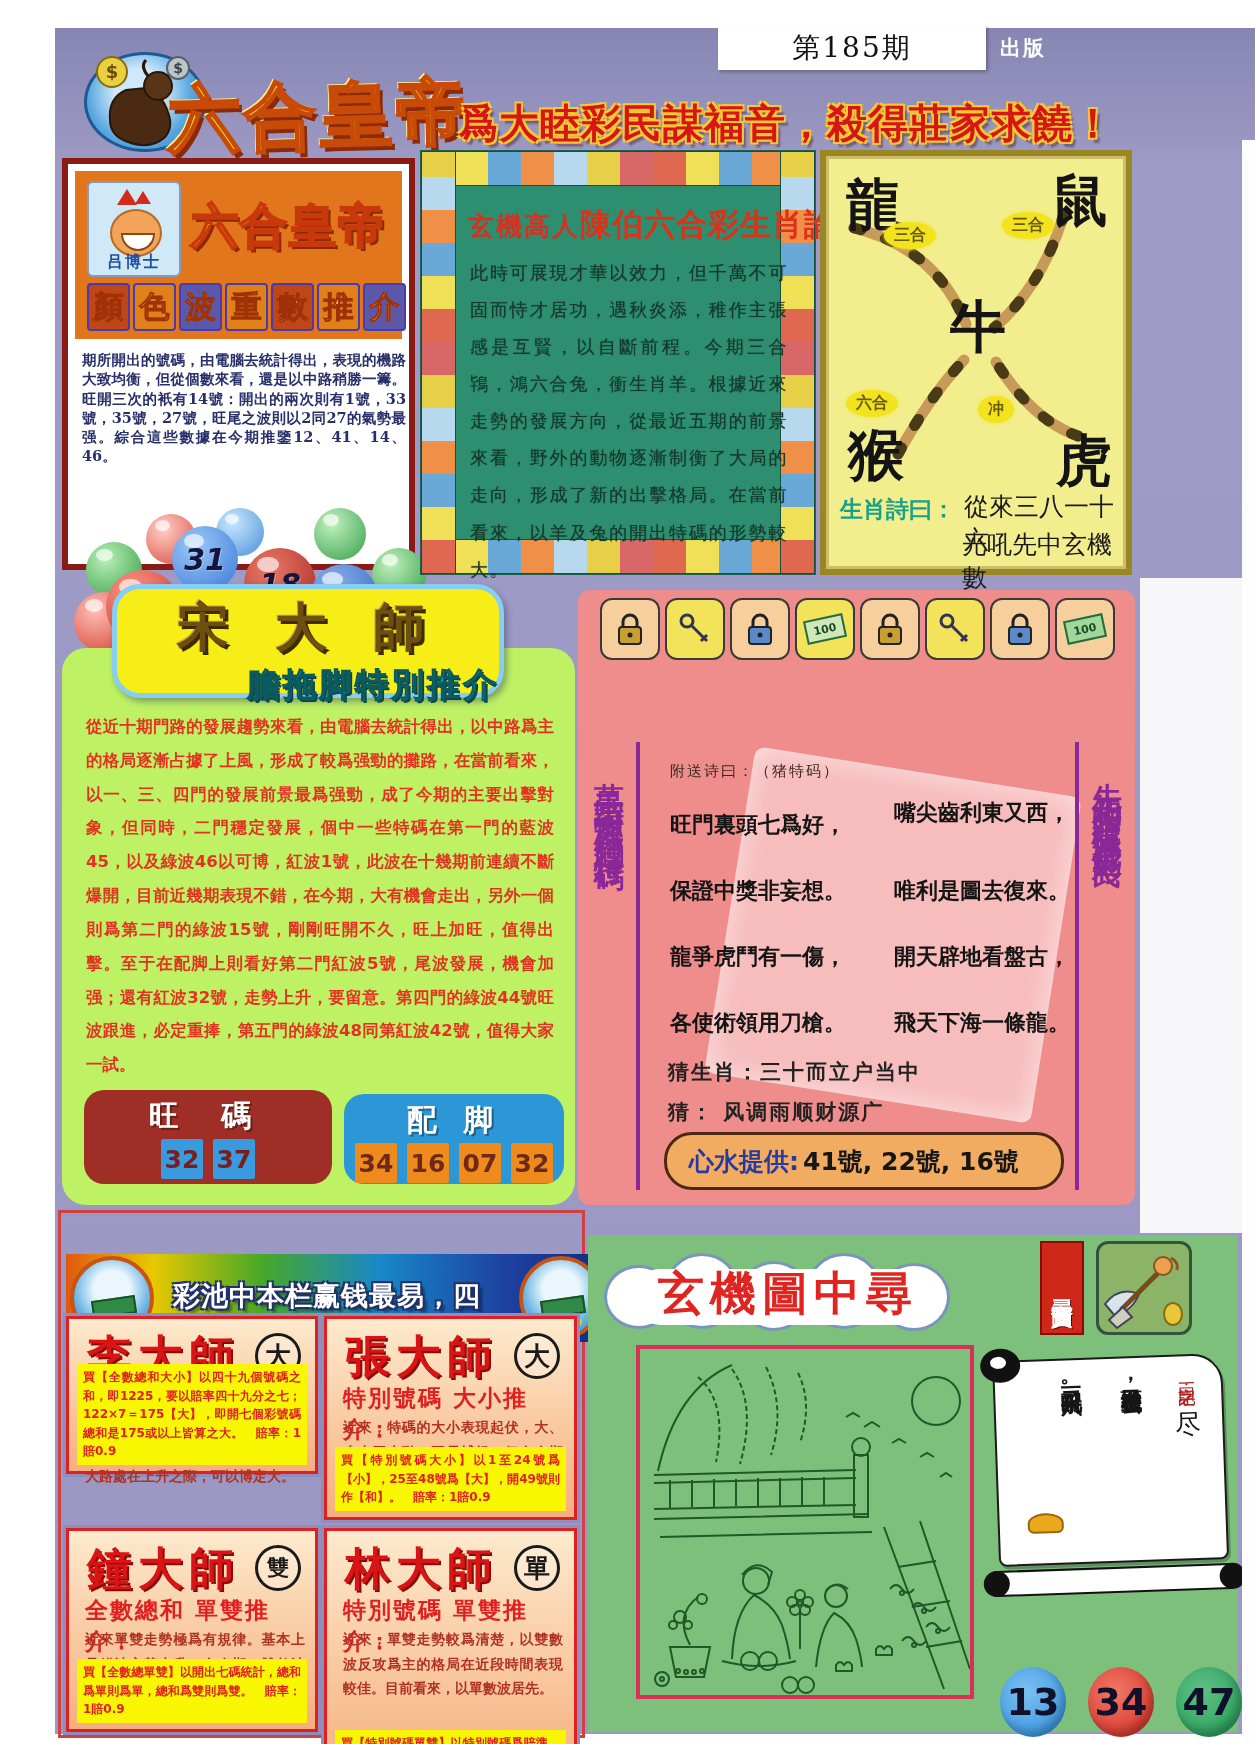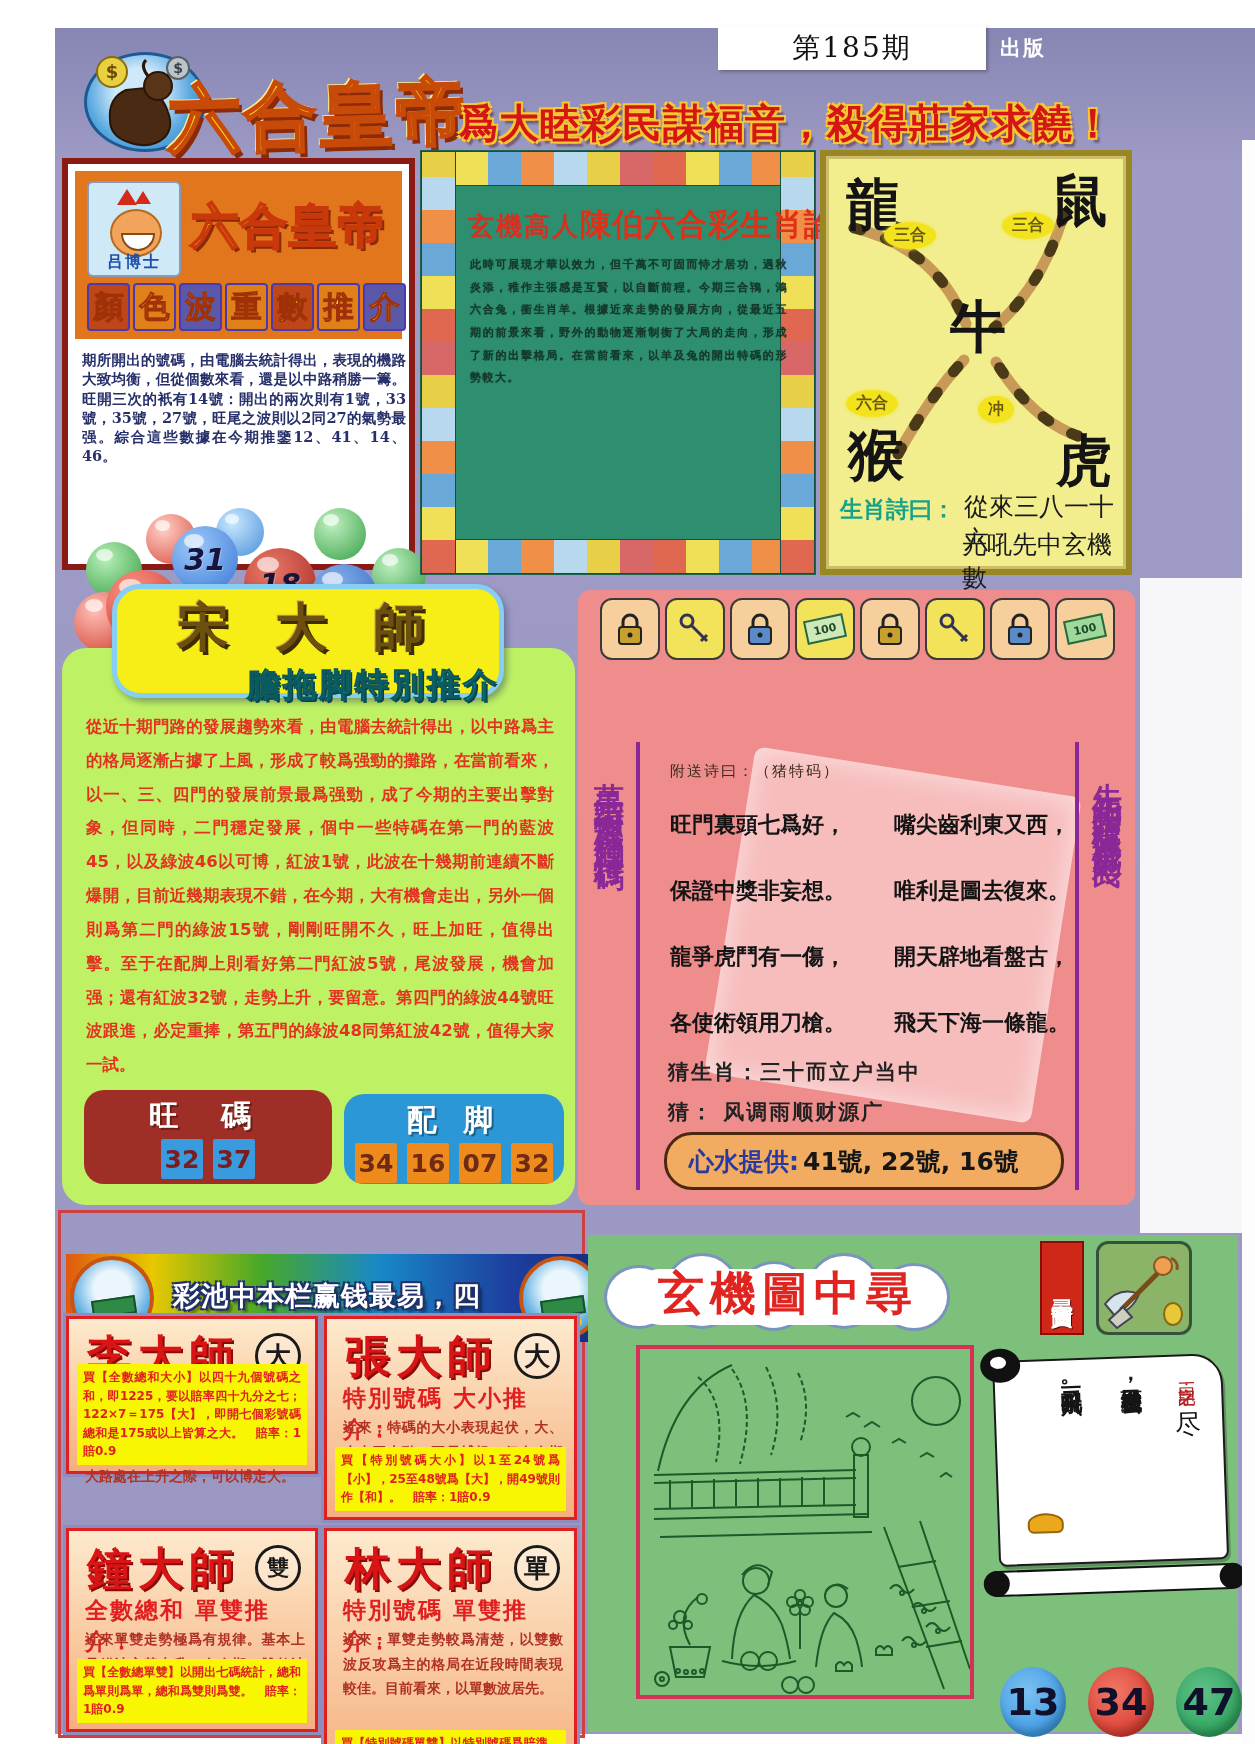--- a/index.html
+++ b/index.html
@@ -48,21 +48,21 @@
   .ball .shine { position:absolute; left:18%; top:12%; width:30%; height:22%; border-radius:50%; background:rgba(255,255,255,.65); }
   .ball.num { display:flex; align-items:center; justify-content:center; font-weight:bold; font-style:italic; font-size:30px; color:#14143c; text-shadow:1px 1px 0 rgba(255,255,255,.3); }
 
   
   .box2 { left:420px; top:150px; width:396px; height:425px; background:#2e8e70; border:2px solid #1c6450; }
   .zs { position:absolute; background:repeating-linear-gradient(90deg,#e06850 0 33px,#f0e058 33px 66px,#6aa8d8 66px 99px,#f09048 99px 132px,#b8d8ee 132px 165px,#e8cf48 165px 198px,#d86868 198px 231px); outline:1px solid #174f3e; }
   .zs.v { background:repeating-linear-gradient(0deg,#e06850 0 33px,#f0e058 33px 66px,#6aa8d8 66px 99px,#f09048 99px 132px,#b8d8ee 132px 165px,#e8cf48 165px 198px,#d86868 198px 231px); }
   .box2-title { position:absolute; left:46px; top:52px; width:330px; white-space:nowrap; }
   .box2-title .pfx { font-size:26px; font-weight:bold; color:#d83020; letter-spacing:2px; }
   .box2-title .main { font-size:31px; font-weight:bold; color:#e03018; letter-spacing:1px; font-family:"DejaVu Serif", serif; }
-  .box2-body { position:absolute; left:48px; top:102px; width:318px; height:270px; font-size:11px; font-weight:bold;
+  .box2-body { position:absolute; left:48px; top:102px; width:318px; height:270px; font-size:18px; font-weight:normal;
     color:#15392b; line-height:2.06; letter-spacing:1.5px; text-align:justify; text-shadow:0 0 1px rgba(10,40,30,.55); }
 
   
   .box3 { left:820px; top:150px; width:312px; height:425px; background:#f2ee8e; border:6px solid #998724; box-shadow:inset 0 0 0 3px #cdbd6a; }
   .zchar { position:absolute; font-size:56px; font-weight:bold; color:#141414; font-family:"DejaVu Serif", serif; }
   .zlabel { position:absolute; background:#f2e31c; border-radius:50%; padding:3px 10px; font-size:16px; font-weight:bold; color:#6b5a10; box-shadow:0 0 4px rgba(240,230,60,.9); }
   .box3 svg.pin { position:absolute; left:0; top:0; }
   .poem-label { position:absolute; left:14px; top:338px; font-size:23px; font-weight:bold; color:#16a189; }
   .poem1 { position:absolute; left:138px; top:334px; font-size:25px; color:#1a1a1a; font-family:"DejaVu Serif", serif; }
   .poem2 { position:absolute; left:136px; top:372px; font-size:25px; color:#1a1a1a; font-family:"DejaVu Serif", serif; }
@@ -354,21 +354,21 @@
     <div class="vtext" style="left:10px;top:168px;">萬千詩句玄機一觸得特碼</div>
     <div class="vrule" style="left:58px;top:152px;height:448px;"></div>
     <div class="vtext" style="right:8px;top:168px;">先生相贈窺破天機爲彩民</div>
     <div class="vrule" style="right:56px;top:152px;height:448px;"></div>
 
     <div class="zeng-intro">附送诗曰：（猪特码）</div>
     <div class="poem-line" style="left:92px;top:220px;">旺門裏頭七爲好，</div>
     <div class="poem-line" style="left:92px;top:286px;">保證中獎非妄想。</div>
     <div class="poem-line" style="left:92px;top:352px;">龍爭虎鬥有一傷，</div>
     <div class="poem-line" style="left:92px;top:418px;">各使術領用刀槍。</div>
-    <div class="poem-line" style="left:316px;top:220px;">嘴尖齒利東又西，</div>
+    <div class="poem-line" style="left:316px;top:208px;">嘴尖齒利東又西，</div>
     <div class="poem-line" style="left:316px;top:286px;">唯利是圖去復來。</div>
     <div class="poem-line" style="left:316px;top:352px;">開天辟地看盤古，</div>
     <div class="poem-line" style="left:316px;top:418px;">飛天下海一條龍。</div>
     <div class="guessz">猜生肖：三十而立户当中</div>
     <div class="guess">猜：  风调雨顺财源广</div>
     <div class="tips-box">
       <span class="lbl">心水提供:</span>
       <span class="val">41號, 22號, 16號</span>
     </div>
   </div>

